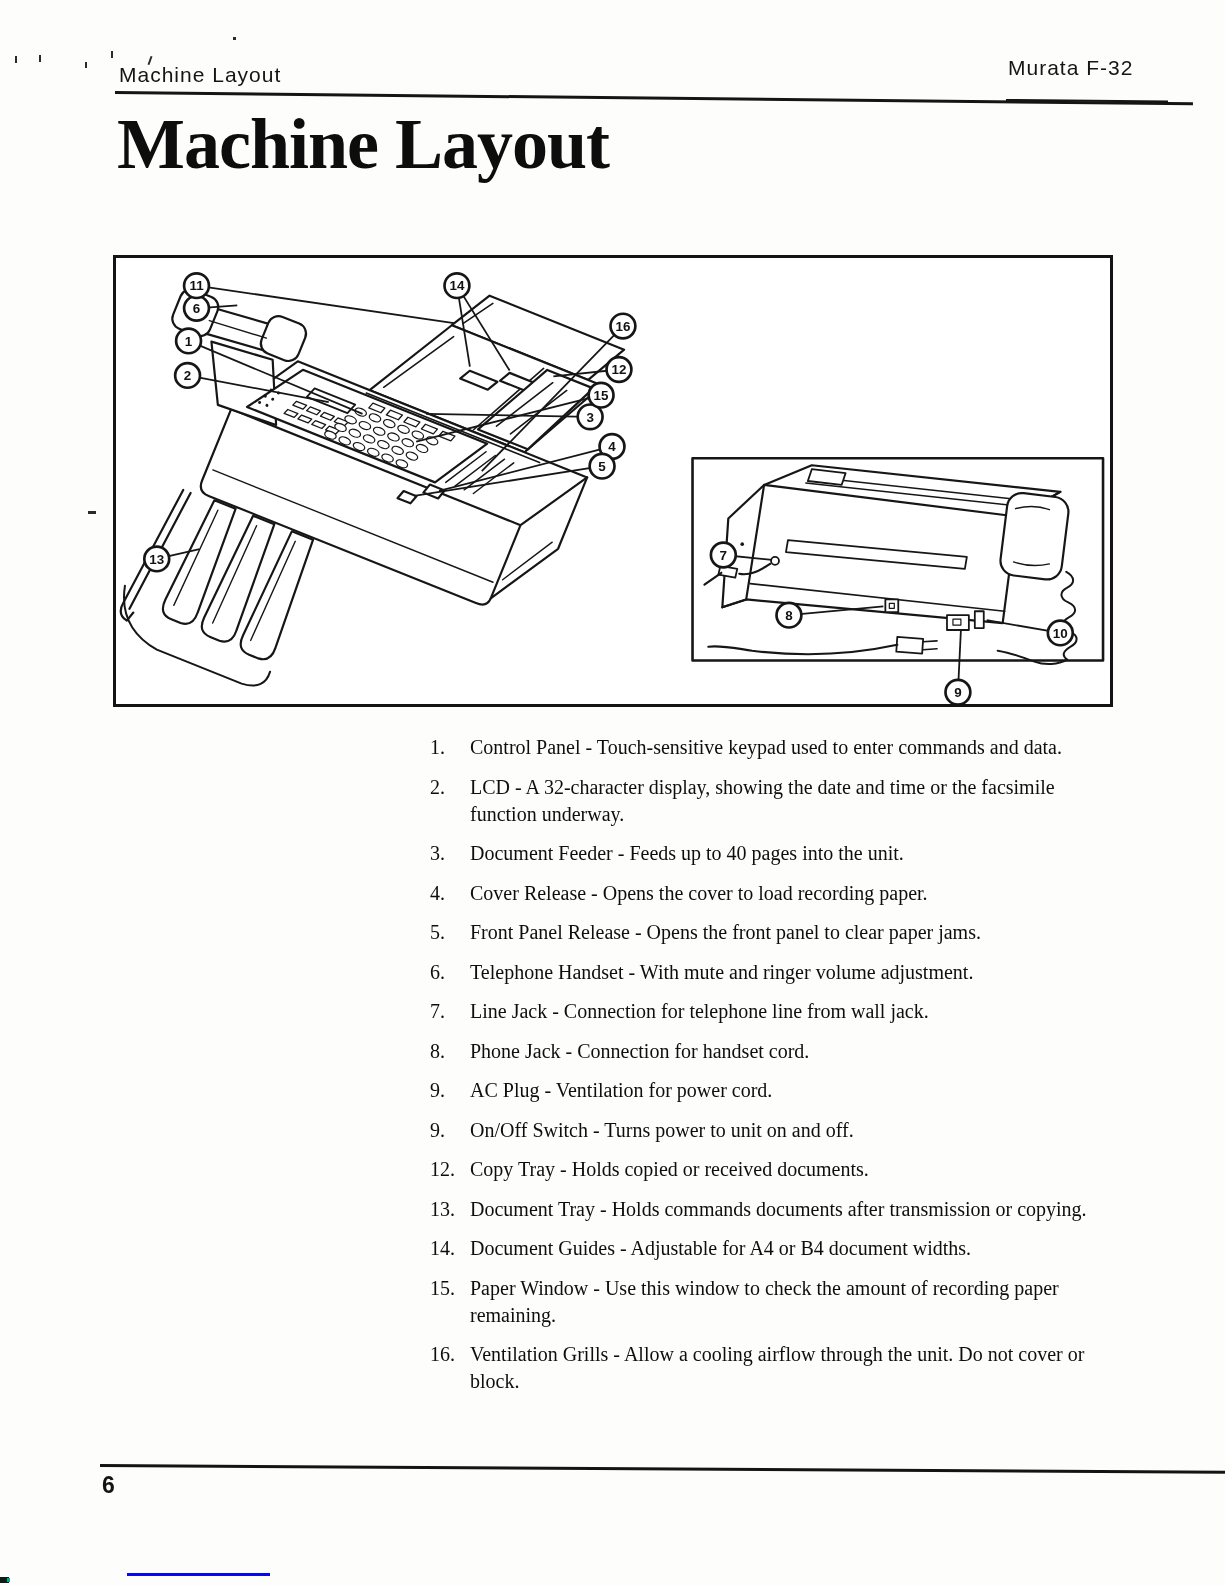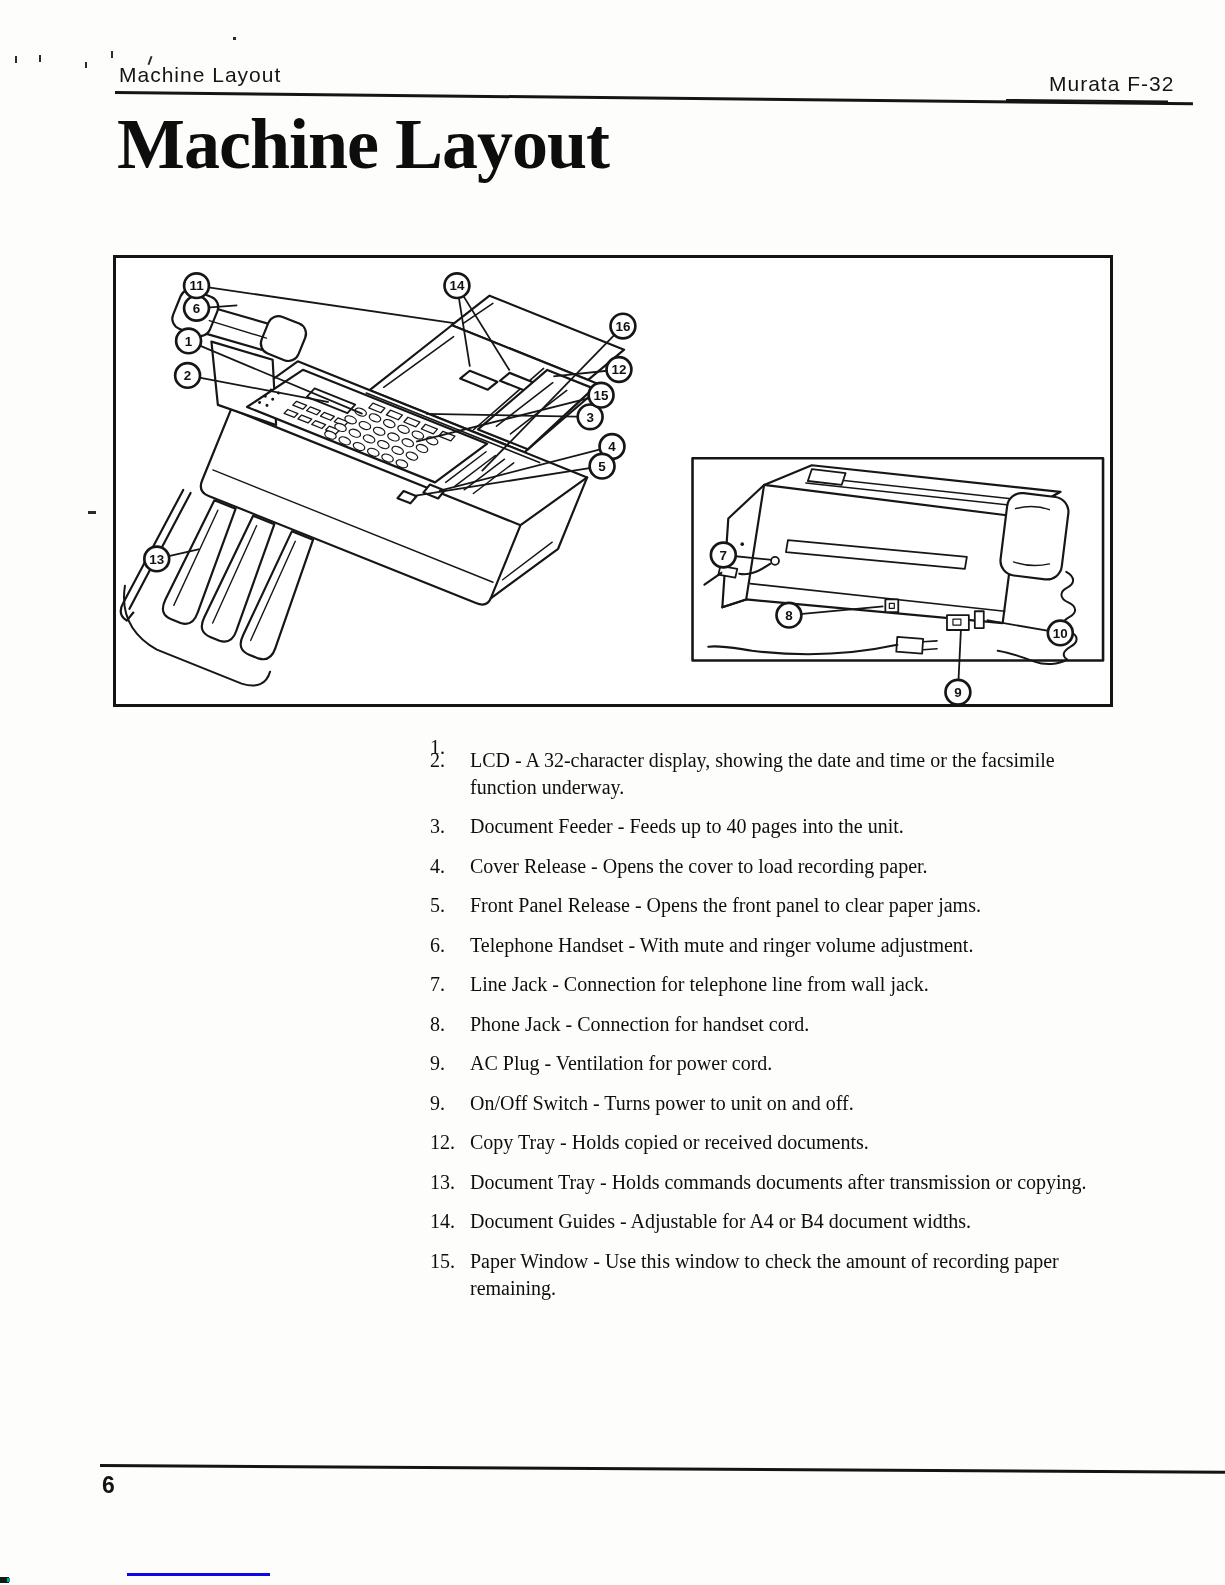--- a/index.html
+++ b/index.html
@@ -1,22 +1,22 @@
 <!DOCTYPE html>
 <html><head>
 <meta charset="utf-8">
 <style>
   html,body{margin:0;padding:0;background:#e8e8e8;}
   #page{position:relative;width:1225px;height:1585px;background:#fdfdfc;overflow:hidden;
         font-family:"Liberation Serif", serif;color:#111;}
   
   #hdr-left{position:absolute;left:119px;top:63px;font-family:"Liberation Sans",sans-serif;
             font-size:21px;letter-spacing:1px;color:#151515;}
-  #hdr-right{position:absolute;left:1008px;top:72px;font-family:"Liberation Sans",sans-serif;
-             font-size:21px;letter-spacing:1px;color:#151515;margin-left:41px;}
+  #hdr-right{position:absolute;left:1008px;top:56px;font-family:"Liberation Sans",sans-serif;
+             font-size:21px;letter-spacing:1px;color:#151515;}
   #hdr-rule{position:absolute;left:115px;top:91px;width:1078px;height:3px;background:#151515;
             transform:rotate(0.6deg);transform-origin:left center;}
   #hdr-right-rule{position:absolute;left:1006px;top:99px;width:162px;height:2.4px;background:#151515;
             transform:rotate(0.5deg);transform-origin:left center;}
   
   #title{position:absolute;left:117px;top:103px;font-size:72px;font-weight:bold;
          letter-spacing:-1px;color:#0d0d0d;}
   
   #figure{position:absolute;left:113px;top:255px;width:1000px;height:452px;
           border:3px solid #141414;box-sizing:border-box;background:#fff;}
@@ -263,34 +263,35 @@
           <text x="343" y="32.8" text-anchor="middle" fill="#111">14</text>
           <circle cx="488" cy="139" r="12.5" fill="#fff" stroke="#161616" stroke-width="2.7"></circle>
           <text x="488" y="143.8" text-anchor="middle" fill="#111">15</text>
           <circle cx="510" cy="69" r="12.5" fill="#fff" stroke="#161616" stroke-width="2.7"></circle>
           <text x="510" y="73.8" text-anchor="middle" fill="#111">16</text>
         </g>
     </svg>
   </div>
 
   <div id="list">
-      <div class="item"><span class="num">1.</span></div>
+      <div class="item"><span class="num">1.</span><span>Control Panel - Touch-sensitive keypad used to enter commands and data.</span></div>
       <div class="item"><span class="num">2.</span><span>LCD - A 32-character display, showing the date and time or the facsimile function underway.</span></div>
       <div class="item"><span class="num">3.</span><span>Document Feeder - Feeds up to 40 pages into the unit.</span></div>
       <div class="item"><span class="num">4.</span><span>Cover Release - Opens the cover to load recording paper.</span></div>
       <div class="item"><span class="num">5.</span><span>Front Panel Release - Opens the front panel to clear paper jams.</span></div>
       <div class="item"><span class="num">6.</span><span>Telephone Handset - With mute and ringer volume adjustment.</span></div>
       <div class="item"><span class="num">7.</span><span>Line Jack - Connection for telephone line from wall jack.</span></div>
       <div class="item"><span class="num">8.</span><span>Phone Jack - Connection for handset cord.</span></div>
       <div class="item"><span class="num">9.</span><span>AC Plug - Ventilation for power cord.</span></div>
       <div class="item"><span class="num">9.</span><span>On/Off Switch - Turns power to unit on and off.</span></div>
       <div class="item"><span class="num">12.</span><span>Copy Tray - Holds copied or received documents.</span></div>
       <div class="item"><span class="num">13.</span><span>Document Tray - Holds commands documents after transmission or copying.</span></div>
       <div class="item"><span class="num">14.</span><span>Document Guides - Adjustable for A4 or B4 document widths.</span></div>
       <div class="item"><span class="num">15.</span><span>Paper Window - Use this window to check the amount of recording paper remaining.</span></div>
+      <div class="item"><span class="num">16.</span><span>Ventilation Grills - Allow a cooling airflow through the unit. Do not cover or block.</span></div>
     </div>
 
   <div id="foot-rule"></div>
   <div id="page-num">6</div>
 
   <div id="blue-line"></div>
   <div id="corner-mark"></div>
   <div id="corner-teal"></div>
 </div>
 

